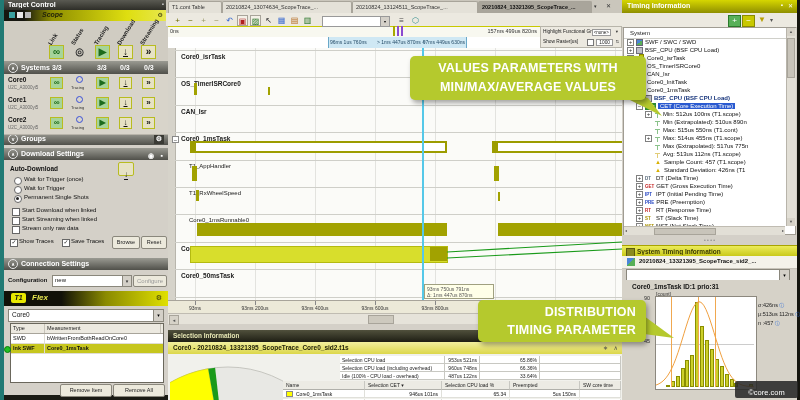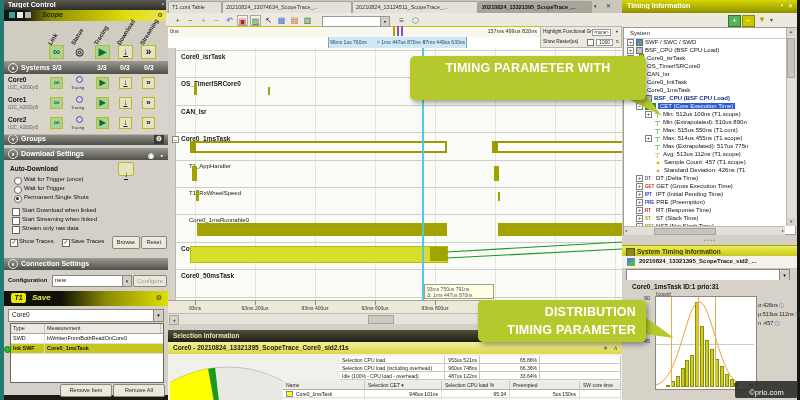--- a/index.html
+++ b/index.html
@@ -63,21 +63,21 @@
   </div>
   <div class="abs nw" style="left:8px;top:277px;font-size:6px;font-weight:bold;color:#111;">Configuration</div>
   <div class="abs" style="left:52px;top:275px;width:78px;height:10px;background:#fff;border:1px solid #8a877c;">
     <span class="abs nw" style="left:2px;top:1px;font-size:6px;color:#111;">new</span>
     <span class="abs" style="right:0;top:0;width:8px;height:10px;background:#d4d0c8;border-left:1px solid #8a877c;font-size:5px;line-height:10px;text-align:center;color:#333;">▾</span>
   </div>
   <div class="abs btn3d nw" style="left: 133px; top: 275px; width: 32px; height: 10px; font-size: 6px; line-height: 10px; color: rgb(153, 153, 153); position: absolute;">Configure</div>
 
   <div class="abs" style="left:4px;top:291px;width:164px;height:15px;background:linear-gradient(90deg,#111108 0 35%,#8a8a00 62%,#e0e000 100%);">
     <span class="abs" style="left:7px;top:2px;width:15px;height:10px;background:#e8e800;color:#111;font-size:7px;font-weight:bold;font-style:italic;line-height:10px;text-align:center;border-radius:2px;">T1</span>
-    <span class="abs nw" style="left:28px;top:2px;font-size:8px;font-weight:bold;font-style:italic;color:#e8e850;">Save</span>
+    <span class="abs nw" style="left:28px;top:2px;font-size:8px;font-weight:bold;font-style:italic;color:#e8e850;">Flex</span>
     <span class="abs" style="right:6px;top:3px;font-size:7px;color:#33330a;">⚙</span>
   </div>
   <div class="abs" style="left:8px;top:309px;width:154px;height:11px;background:#fff;border:1px solid #8a877c;">
     <span class="abs nw" style="left:3px;top:1px;font-size:6.5px;color:#111;">Core0</span>
     <span class="abs" style="right:0;top:0;width:9px;height:11px;background:#d4d0c8;border-left:1px solid #8a877c;font-size:5px;line-height:11px;text-align:center;">▾</span>
   </div>
   <div class="abs" style="left:10px;top:323px;width:152px;height:58px;background:#fff;border:1px solid #6a675c;" id="flex-table">
       <div style="display: flex; height: 9px; background: rgb(236, 233, 224); border-bottom: 1px solid rgb(168, 164, 154); font-size: 5.5px; color: rgb(34, 34, 34);">
         <span style="padding: 1px 2px; box-sizing: border-box; border-right: 1px solid rgb(200, 196, 186); width: 34px;">Type</span>
         <span style="padding: 1px 2px; box-sizing: border-box; border-right: 1px solid rgb(200, 196, 186); width: 116px;">Measurement</span>
@@ -408,28 +408,29 @@
         <div style="position: absolute; left: 14.7px; top: 0px; width: 1px; height: 90px; background: rgb(240, 168, 80);"></div>
         <div style="position: absolute; left: 42.14px; top: 0px; width: 1px; height: 90px; background: rgb(240, 168, 80);"></div>
         <div style="position: absolute; left: 58.8px; top: 0px; width: 1px; height: 90px; background: rgb(240, 168, 80);"></div>
         <svg width="98" height="92" style="position: absolute; left: 0px; top: 0px; pointer-events: none;">
           <polyline points="0,88.05649615623936 2,87.26228638827449 4,86.20575845042072 6,84.82635905780498 8,83.05932125858934 10,80.83901968193283 12,78.10357951526942 14,74.80065016169591 16,70.89407515592974 18,66.37099316520514 20,61.24871764426756 22,55.58059801510862 24,49.45999759233994 26,43.02156242472355 28,36.43911845677893 30,29.919821704228823 32,23.694575741282492 34,18.0051796023737 36,13.089117265439768 38,9.163279114475642 40,6.408151439775821 42,4.954072963135033 44,4.871014358403883 46,6.16299665559572 48,8.767768542848103 50,12.561778628135215 52,17.369889616532603 54,22.978770919285537 56,29.152544654430237 58,35.64909220439873 60,42.235467340608025 62,48.701087825741645 64,54.867743828618686 66,60.595904934116795 68,65.7872596667542 70,70.38382082263313 72,74.36423105935502 74,77.73808172906526 76,80.53911117348997 78,82.81809245197212 80,84.63608323357441 82,86.05852660841897 84,87.15049438650351 86,87.97318185502654 88,88.58161411962594 90,89.02341878992401 92,89.33845913382073 94,89.55910077028643 96,89.71089450154186 98,89.81348759939704" fill="none" stroke="#f0a040" stroke-width="1"></polyline>
         </svg>
       </div>
     <div id="hist-annotations"></div>
   </div>
   <div class="abs" style="left:735px;top:381px;width:63px;height:17px;background:rgba(40,40,40,0.88);border-radius:2px;z-index:70;text-align:center;">
-    <span style="font-size:7.5px;color:#fff;line-height:17px;">©prio.com</span>
+    <span style="font-size:7.5px;color:#fff;line-height:17px;">©core.com</span>
   </div>
 
   <svg class="abs" style="left:610px;top:92px;z-index:59;" width="60" height="30">
     <polygon points="8,2 38,6 52,24" fill="#b5c92d"></polygon>
   </svg>
   <div class="callout abs" style="left:410px;top:56px;width:236px;height:44px;text-align:center;padding-top:3px;box-sizing:border-box;">
-    <div style="font-size:12.5px;line-height:19px;letter-spacing:0.2px;">TIMING PARAMETER WITH</div>
+    <div style="font-size:12.5px;line-height:19px;letter-spacing:0.2px;">VALUES PARAMETERS WITH</div>
+    <div style="font-size:12.5px;line-height:19px;letter-spacing:0.2px;">MIN/MAX/AVERAGE VALUES</div>
   </div>
   <svg class="abs" style="left:640px;top:310px;z-index:59;" width="40" height="34">
     <polygon points="4,6 4,24 34,28" fill="#b5c92d"></polygon>
   </svg>
   <div class="callout abs" style="left:478px;top:300px;width:168px;height:42px;text-align:right;padding:3px 10px 0 0;box-sizing:border-box;">
     <div style="font-size:12.5px;line-height:18px;letter-spacing:0.2px;">DISTRIBUTION</div>
     <div style="font-size:12.5px;line-height:18px;letter-spacing:0.2px;">TIMING PARAMETER</div>
   </div>
 <div style="position: absolute; left: 52px; top: 40px; width: 40px; font-size: 6px; font-weight: bold; color: rgb(34, 34, 34); transform: rotate(-58deg); transform-origin: 0px 100%; white-space: nowrap;">Link</div>
     <div style="position: absolute; left: 75px; top: 40px; width: 40px; font-size: 6px; font-weight: bold; color: rgb(34, 34, 34); transform: rotate(-58deg); transform-origin: 0px 100%; white-space: nowrap;">Status</div>

